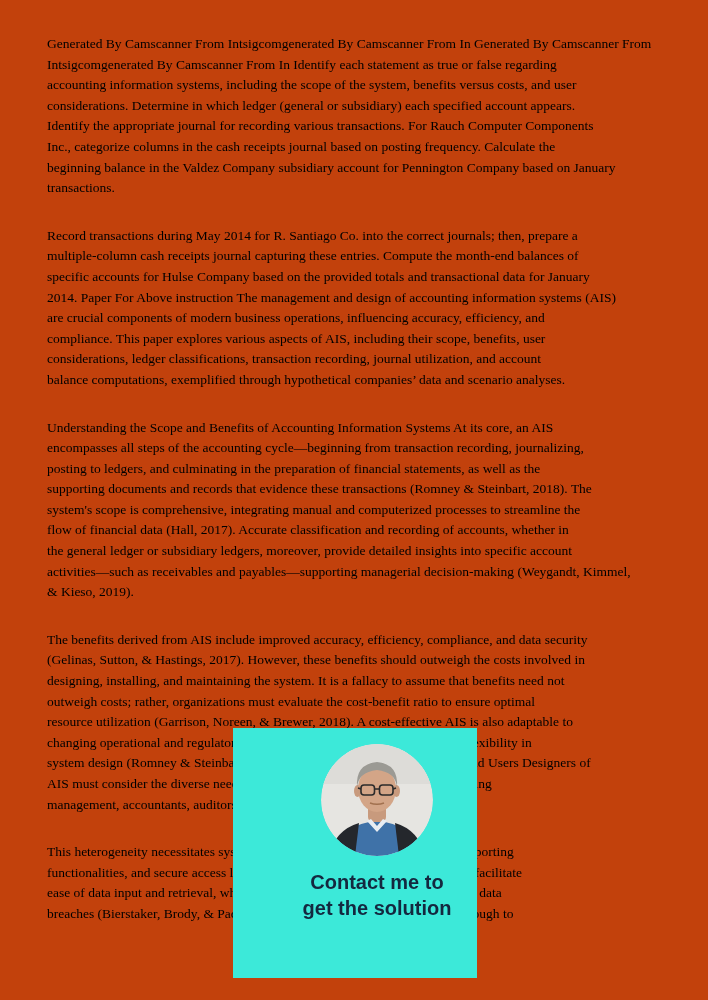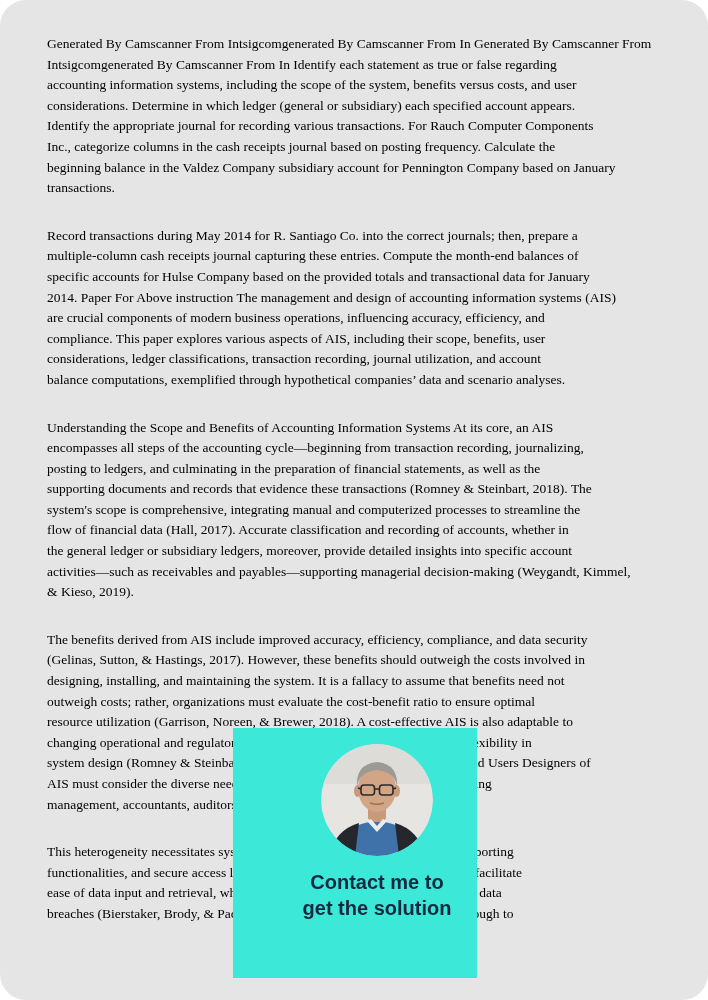--- a/index.html
+++ b/index.html
@@ -1,24 +1,23 @@
 <!DOCTYPE html>
 <html><head>
 <meta charset="utf-8">
 <style>
   * { margin: 0; padding: 0; box-sizing: border-box; }
   html, body { background: #ffffff; }
   .page {
     position: relative;
     width: 708px;
     height: 1000px;
-    background: #e5e5e5;
+    background: #c2410c;
     overflow: hidden;
     font-family: "Liberation Serif", serif;
-    border-radius: 26px;
   }
   .doc { padding: 34px 47px 0 47px; }
   .para {
     font-size: 13.5px;
     line-height: 20.6px;
     color: #000000;
     white-space: pre;
     margin-bottom: 27px;
   }
   .overlay {

